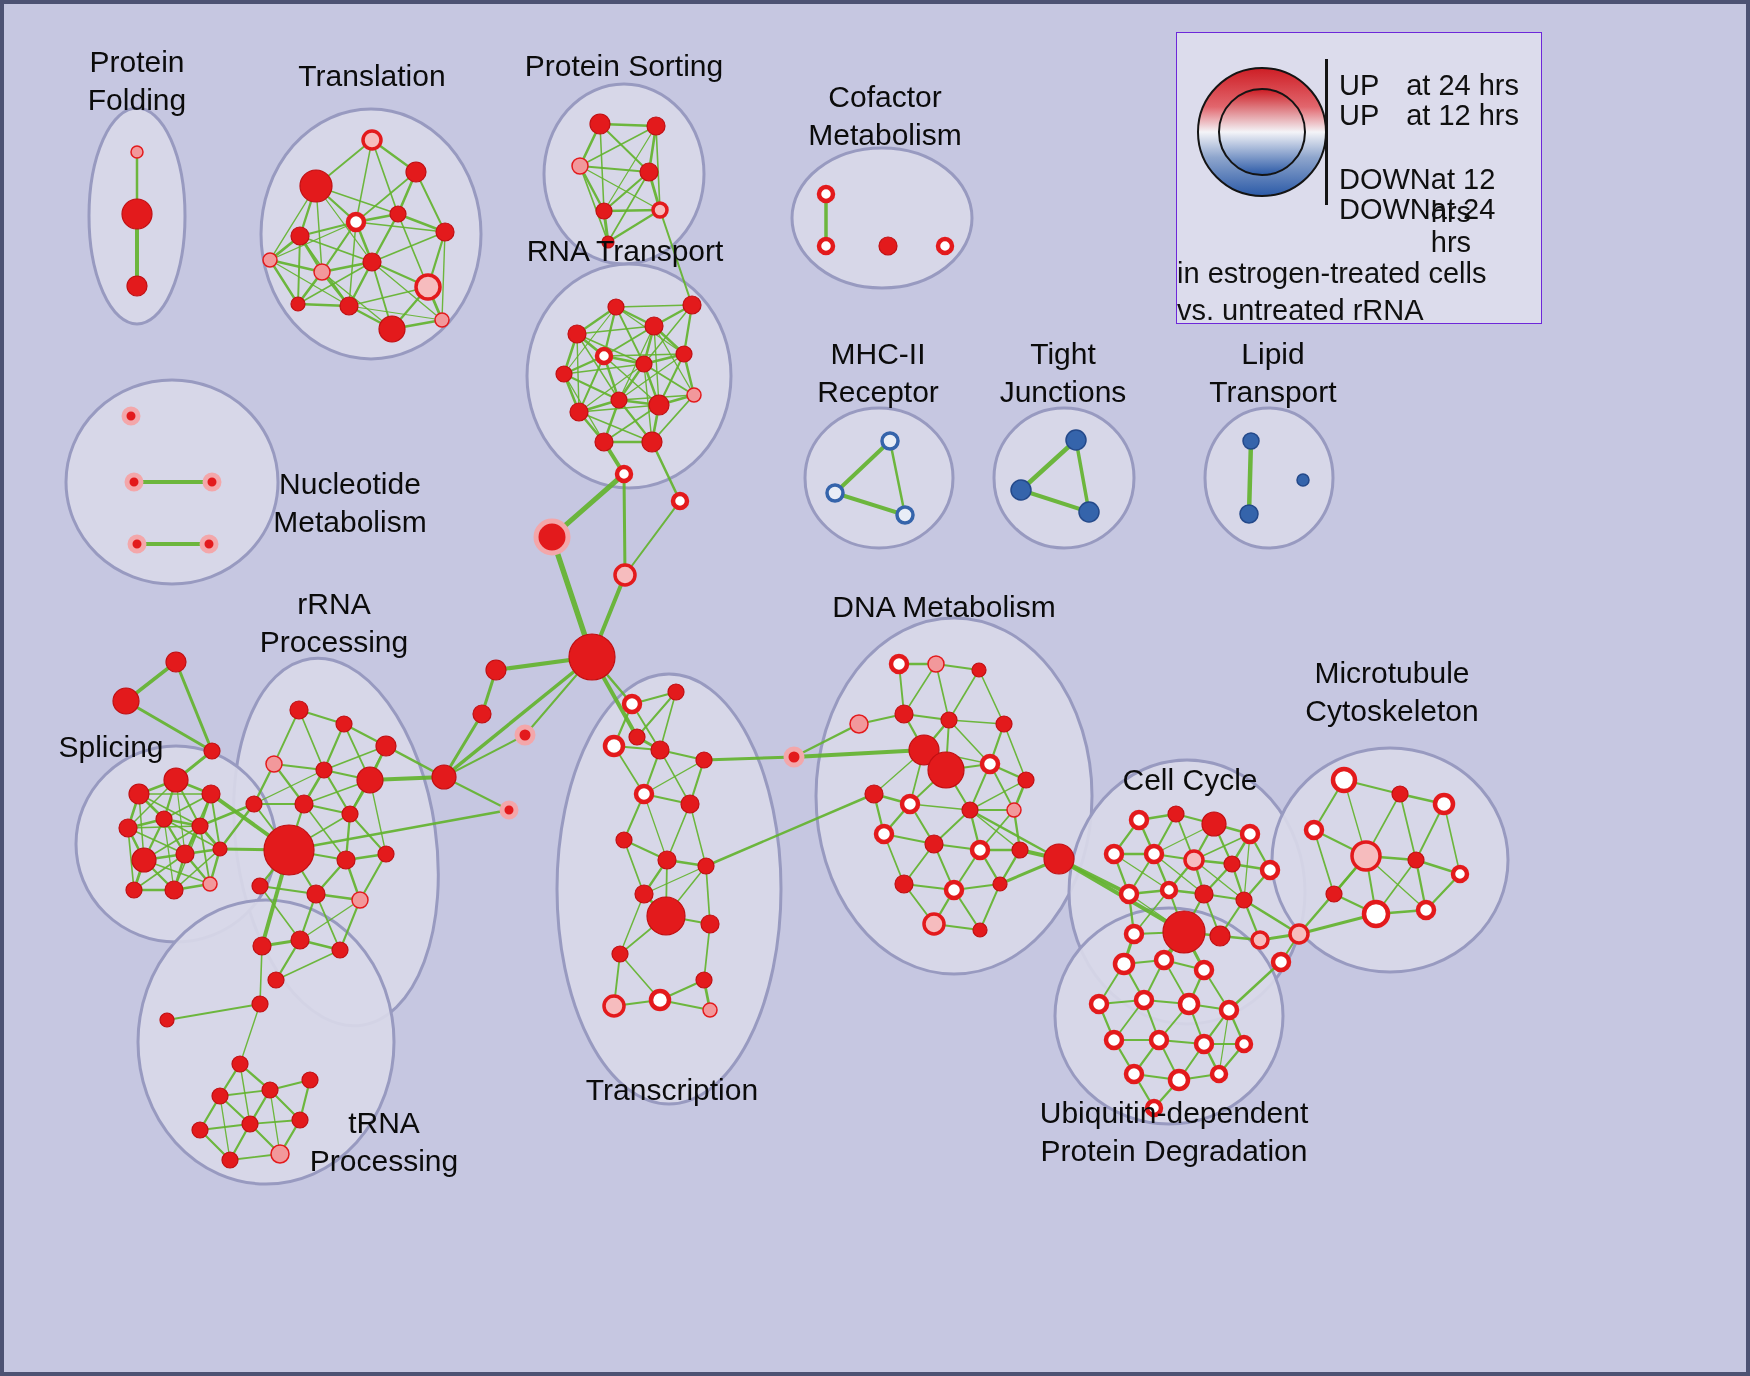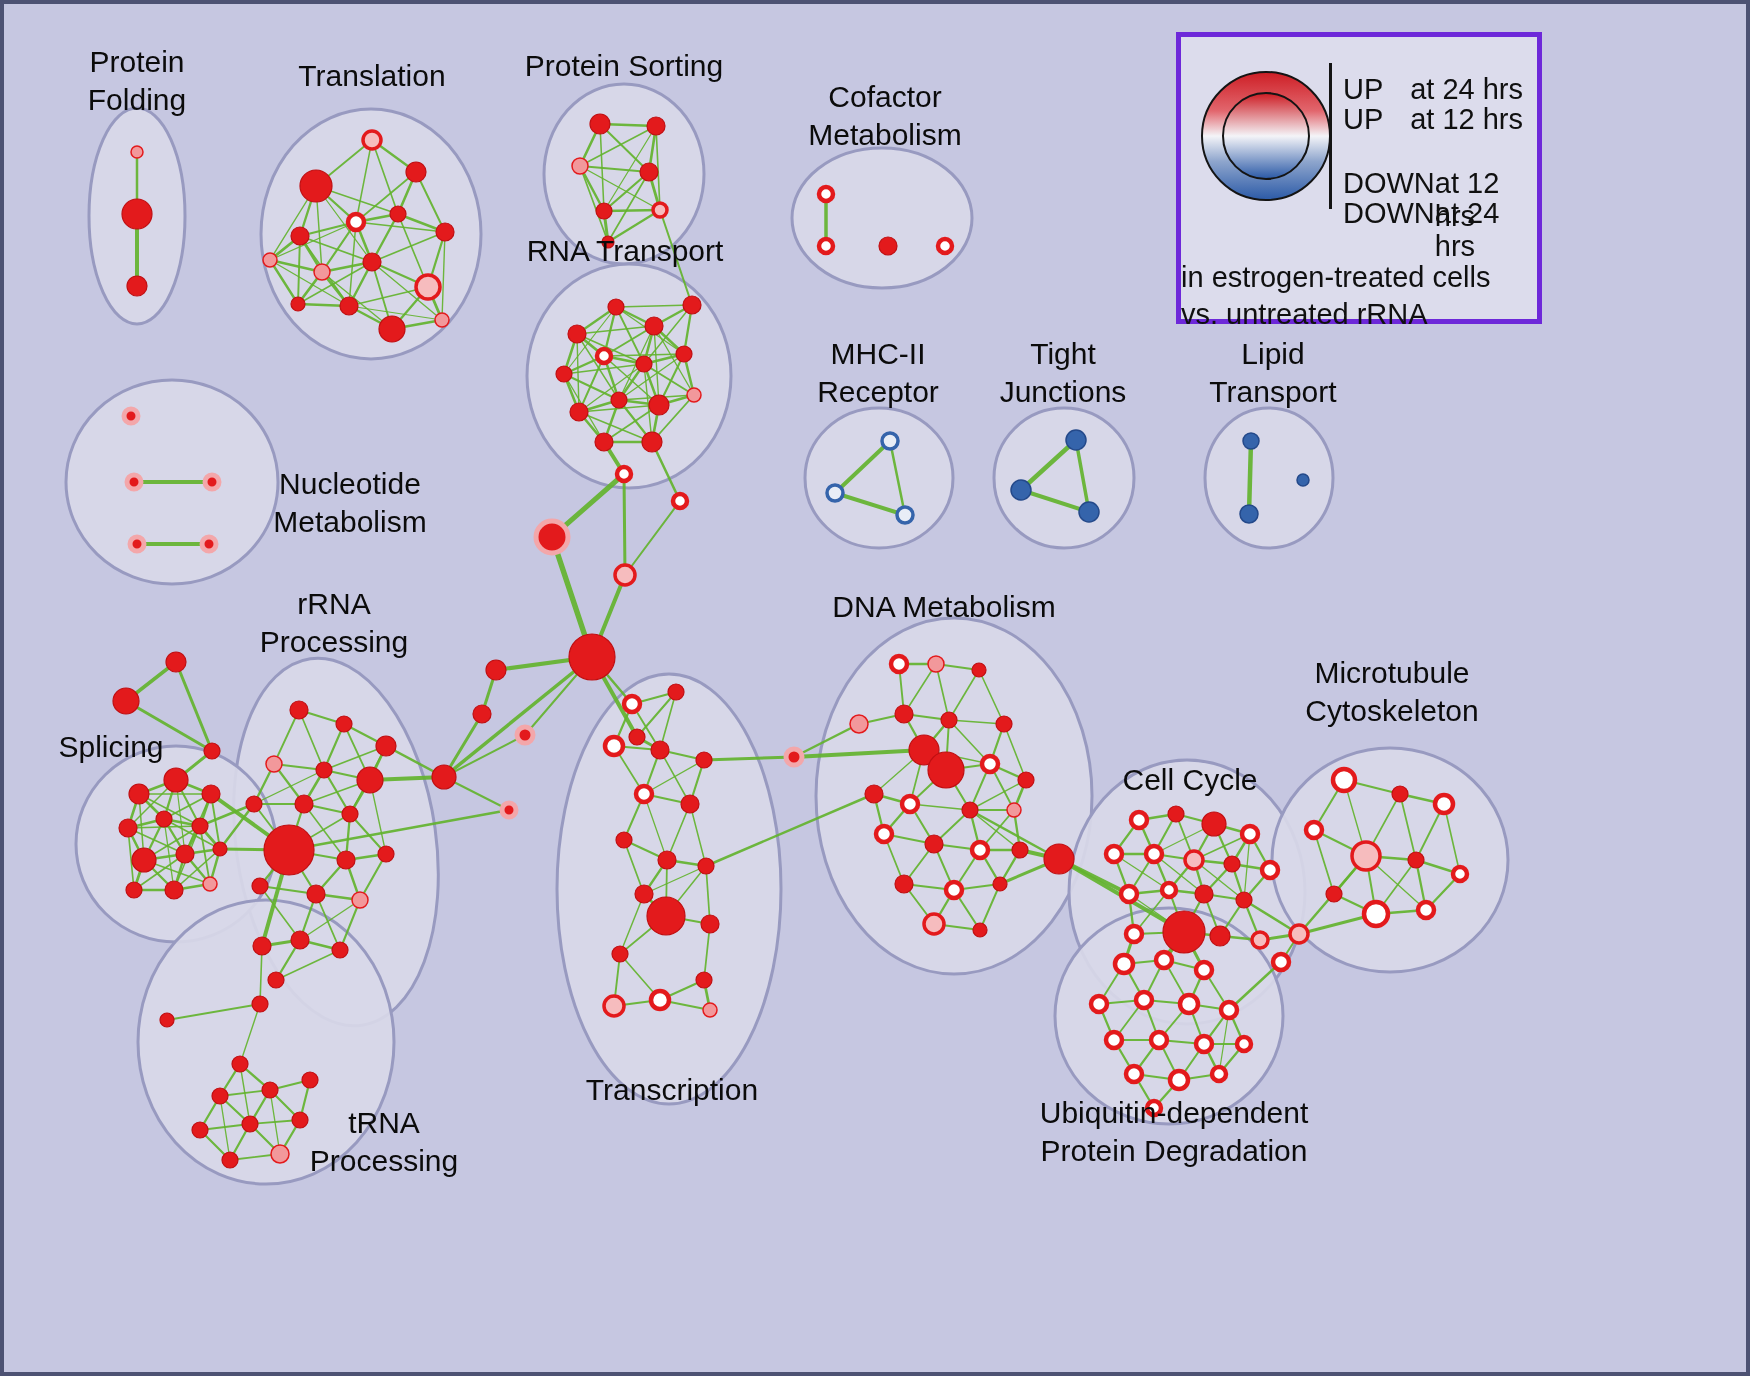--- a/index.html
+++ b/index.html
@@ -13,21 +13,21 @@
     overflow: hidden;
     font-family: "Liberation Sans", sans-serif;
   }
   #diagram { position: absolute; left: 0; top: 0; }
   svg text { font-family: "Liberation Sans", sans-serif; }
 
   .legend {
     position: absolute; left: 1172px; top: 28px;
     width: 366px; height: 292px;
     background: #dcdcec;
-    border: 5px solid #6d28d9;
+    border: 1px solid #6d28d9;
     box-sizing: border-box;
     font-size: 29px; color: #101010;
   }
   .glyph { position: absolute; left: 20px; top: 34px; width: 130px; height: 130px; }
   .glyph .outer {
     position: absolute; left: 0; top: 0; width: 130px; height: 130px;
     border-radius: 50%; border: 2px solid #141414; box-sizing: border-box;
     background: linear-gradient(to bottom, #ce2027 0%, #e2666d 30%, #f4f4f8 50%, #8fa6cd 70%, #2e5ca8 100%);
   }
   .glyph .inner {

